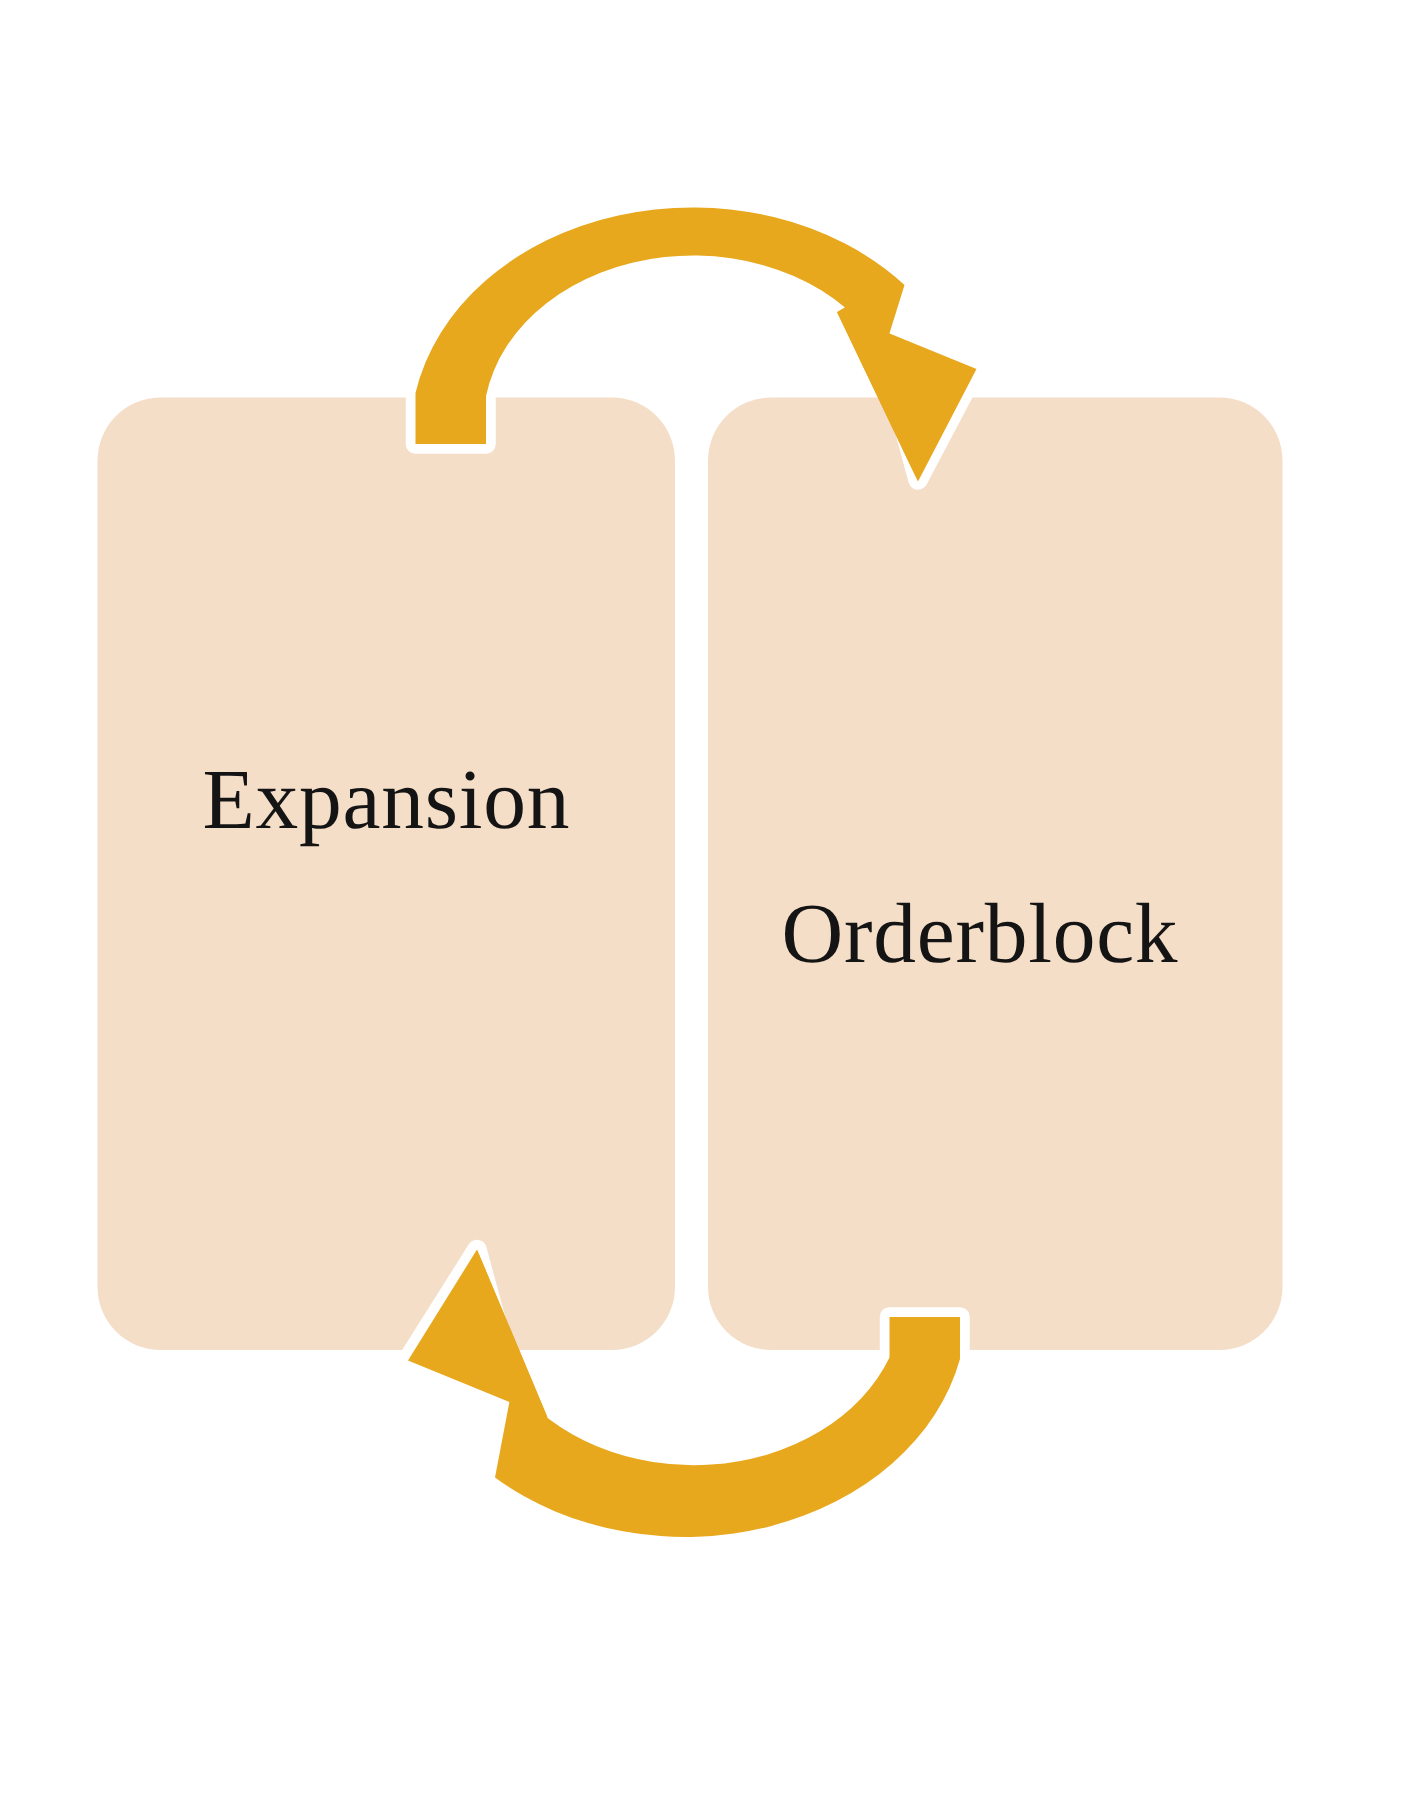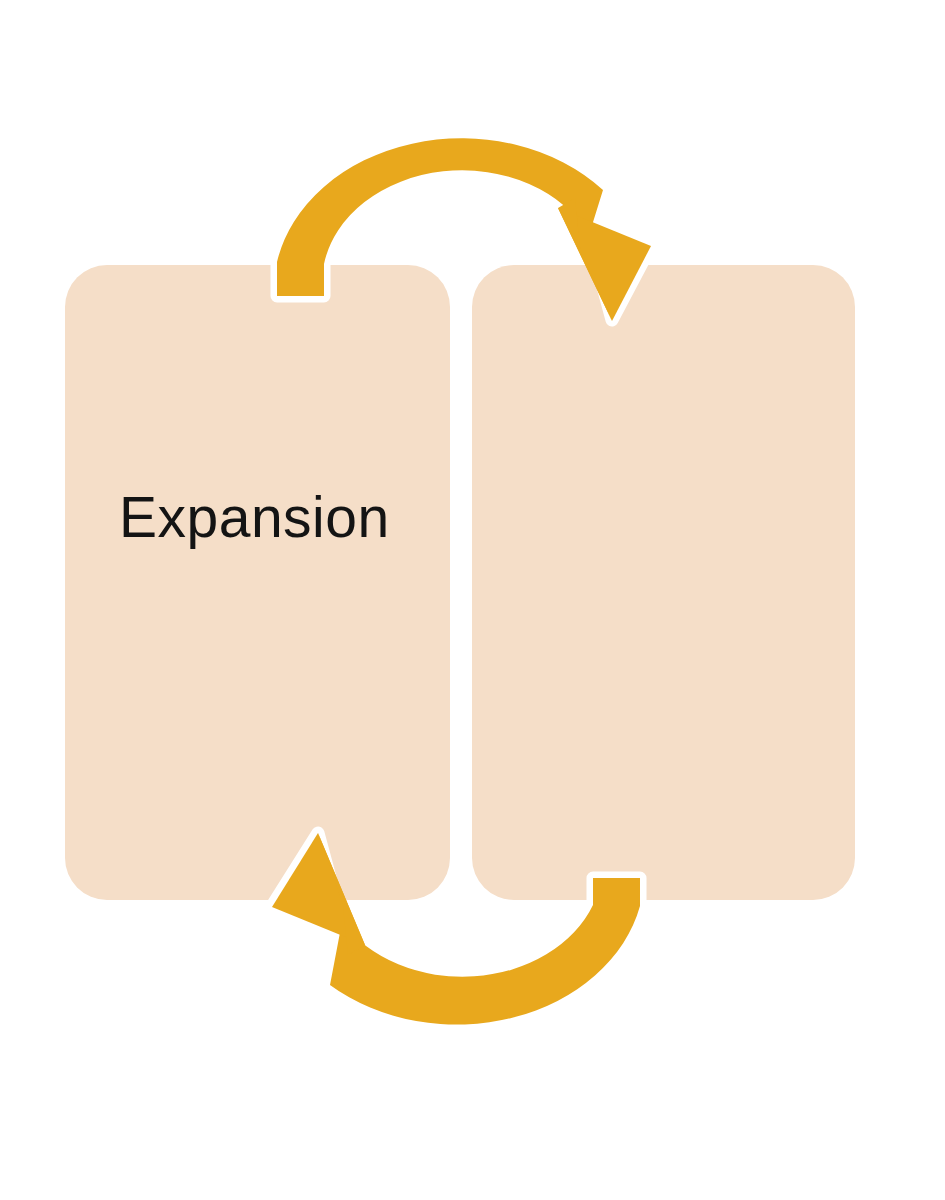--- a/index.html
+++ b/index.html
@@ -21,22 +21,22 @@
   #cycle-svg {
     position: absolute;
     top: 0;
     left: 0;
     width: 945px;
     height: 1200px;
     display: block;
   }
   .node-label {
     position: absolute;
-    margin: 0;
-    font-family: Liberation Sans, sans-serif;
+    margin: 16px;
+    font-family: Liberation Serif, serif;
     font-weight: 300;
     font-size: 57px;
     letter-spacing: 0.5px;
     color: #141414;
     white-space: nowrap;
     line-height: 1;
   }
   #label-expansion {
     left: 119px;
     top: 489px;
@@ -111,13 +111,14 @@
                L 272 907
                L 318 833
                Z" fill="#E8A81D"></path>
 
       <path d="M 365 945 L 318 833 L 343 905 L 348 955 Z" fill="#E8A81D"></path>
     </g>
   </svg>
 
   <div class="node-label" id="label-expansion">Expansion</div>
 
+  <div class="node-label" id="label-orderblock">Orderblock</div>
 </div>
 
 </body></html>

